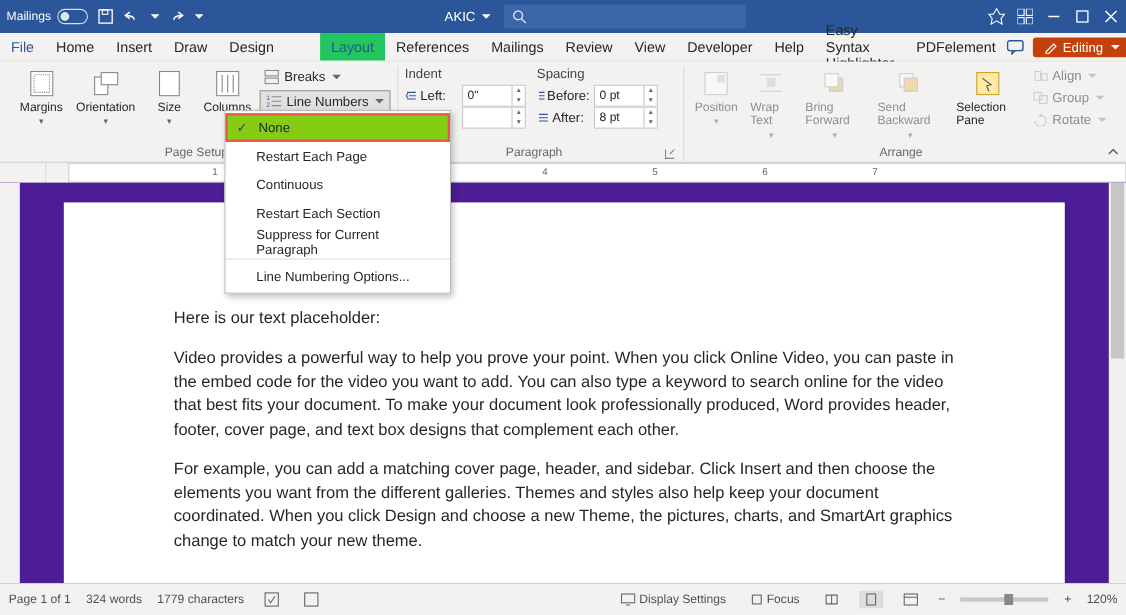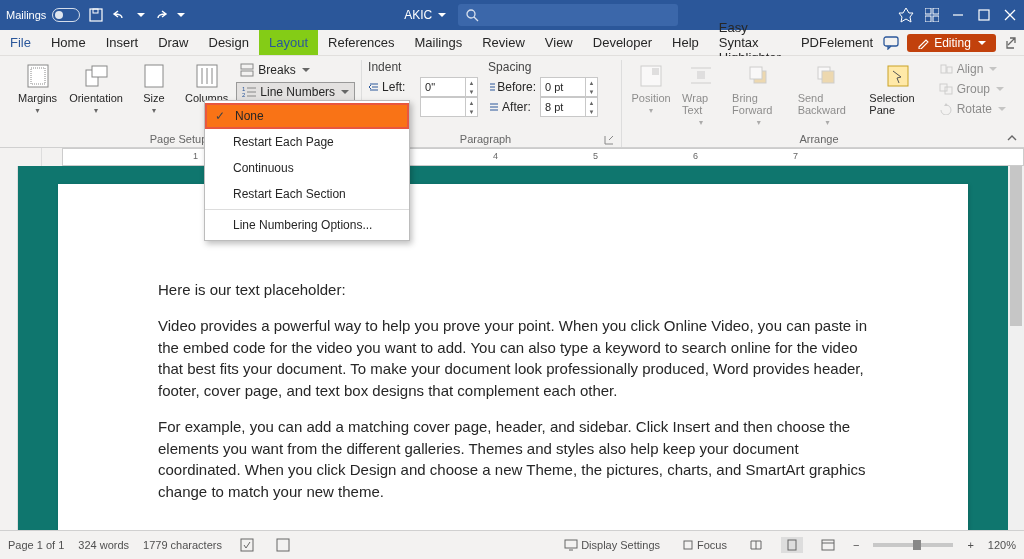--- a/index.html
+++ b/index.html
@@ -11,54 +11,54 @@
 .toggle::after { content:""; position:absolute; width:8px; height:8px; border-radius:50%; background: rgba(255,255,255,0.85); top:2px; left:2px; }
 .tb-icon { width: 16px; height: 16px; display:flex; align-items:center; justify-content:center; }
 .titlebar .center { flex:1; display:flex; align-items:center; justify-content:center; gap: 12px; }
 .docname { display:flex; align-items:center; gap:4px; font-size: 12px; }
 .search-box { width: 220px; height: 22px; background: #3b67aa; border-radius: 3px; display:flex; align-items:center; padding: 0 8px; color:rgba(255,255,255,0.8); }
 .titlebar .right { display:flex; align-items:center; gap:10px; }
 .win-btn { width: 16px; height: 16px; display:flex; align-items:center; justify-content:center; }
 .menubar { height: 26px; background: #f3f2f1; display:flex; align-items:center; padding: 0 0; border-bottom: 1px solid #e1dfdd; }
 .menubar .tab { padding: 0 10px; height: 100%; display:flex; align-items:center; font-size: 13px; cursor:pointer; }
 .menubar .tab.file { color: #2b579a; font-weight: 400; }
-.menubar .tab.active { background: #84cc16; color: #2b579a; }
+.menubar .tab.active { background: #22c55e; color: #2b579a; margin-left: 32px; }
 .menubar .right-tools { margin-left: auto; display:flex; align-items:center; gap:8px; padding-right: 8px; }
 .editing-btn { background:#c2410c; color:#fff; padding: 2px 10px; border-radius:3px; display:flex; align-items:center; gap:5px; font-size:12px; }
 .ribbon { height: 92px; background: #f3f2f1; display:flex; padding: 4px 8px 0 8px; border-bottom: 1px solid #d0d0d0; position: relative; }
 .group { display:flex; flex-direction:column; padding: 0 6px; border-right: 1px solid #ddd; height: 100%; }
 .group .controls { flex:1; display:flex; align-items:flex-start; gap: 4px; }
 .group .label { text-align:center; font-size:11px; color:#666; padding-bottom:2px; }
 .big-btn { display:flex; flex-direction:column; align-items:center; justify-content:flex-start; padding: 2px 4px; gap:2px; font-size:11px; text-align:left; min-width:46px; }
 .big-btn .icn { width: 28px; height: 28px; display:flex; align-items:center; justify-content:center; }
 .big-btn .caret { font-size: 8px; color:#666; }
 .stack { display:flex; flex-direction:column; gap: 2px; }
 .small-btn { display:flex; align-items:center; gap:4px; padding: 2px 4px; font-size:12px; height:20px; }
 .line-numbers-btn { background:#e3e1e0; border:1px solid #999; height:20px; padding: 0 5px; display:flex; align-items:center; gap:4px; }
 .ln-menu { position:absolute; top: 44px; left: 204px; width: 206px; background:#fff; border:1px solid #bcbcbc; box-shadow: 2px 3px 6px rgba(0,0,0,0.25); z-index: 50; padding: 2px 0; }
 .ln-item { height: 26px; display:flex; align-items:center; padding: 0 8px 0 28px; font-size:12px; position:relative; }
-.ln-item.selected { border: 2px solid #e8573f; background: #f97316; }
+.ln-item.selected { border: 2px solid #e8573f; background: #84cc16; }
 .ln-item.selected::before { content:"✓"; position:absolute; left:8px; font-size:12px; color:#444; }
 .ln-menu .sep { height:1px; background:#ddd; margin: 2px 0; }
 .indent-spacing { display:flex; flex-direction:column; gap:0; padding-top:2px; }
 .is-header { display:flex; font-size:12px; color:#444; }
 .is-header span { width: 120px; }
 .spinner-row { display:flex; align-items:center; gap:4px; height:20px; }
 .spinner-row .lbl { width: 48px; font-size:12px; display:flex; align-items:center; gap:2px; }
 .spinner { width: 58px; height: 20px; border:1px solid #c8c8c8; background:#fff; display:flex; align-items:center; padding: 0 4px; font-size:11px; position:relative; }
 .spinner .arrows { position:absolute; right:0; top:0; bottom:0; width:12px; border-left:1px solid #c8c8c8; display:flex; flex-direction:column; }
 .spinner .arrows div { flex:1; display:flex; align-items:center; justify-content:center; font-size:6px; color:#666; }
 .arrange-btn { opacity: 0.5; }
 .align-stack .small-btn { height: 18px; font-size:12px; }
 .ruler-area { height: 18px; background: #f3f2f1; display:flex; }
 .ruler-corner { width: 42px; border-right:1px solid #ddd; }
 .ruler-h { flex:1; position:relative; font-size:9px; color:#666; overflow:hidden; }
 .ruler-h .ticks { position:absolute; left:20px; right:0; top:0; bottom:0; background:#fff; border:1px solid #ccc; }
 .ruler-h .ticks span { position:absolute; top:2px; font-size:9px; }
-.page-bg { position:relative; height: 365px; background:#0f766e; overflow:hidden; }
+.page-bg { position:relative; height: 365px; background:#4c1d95; overflow:hidden; }
 .ruler-v { position:absolute; left:0; top:0; bottom:0; width:18px; background:#f3f2f1; border-right:1px solid #ddd; }
 .scrollbar-v { position:absolute; right:0; top:0; bottom:0; width:16px; background:#f0f0f0; }
 .scrollbar-v .thumb { position:absolute; left:2px; right:2px; top:0; height:160px; background:#c6c6c6; }
 .page { position:absolute; left:58px; top:18px; width:910px; height:500px; background:#fff; box-shadow: 1px 1px 4px rgba(0,0,0,0.15); padding: 95px 100px 30px 100px; font-size: 15px; line-height: 1.45; }
 .page p { margin-bottom: 14px; }
 .statusbar { position:absolute; bottom:0; left:0; right:0; height:24px; background:#f3f2f1; border-top:1px solid #d0d0d0; display:flex; align-items:center; padding: 14px 8px; font-size:11px; color:#505050; gap:14px; }
 .statusbar .spacer { flex:1; }
 .statusbar .sb-icon { padding: 0 4px; display:flex; align-items:center; gap:3px; }
 .zoom-slider { width:80px; height:4px; background:#c8c8c8; position:relative; }
 .zoom-slider::after { content:""; position:absolute; top:-3px; left:50%; width:8px; height:10px; background:#888; }
@@ -429,20 +429,21 @@
       <svg width="12" height="10">
         <path d="M2 7 L6 3 L10 7" fill="none" stroke="#666" stroke-width="1.4"></path>
       </svg>
     </div>
 
   <div class="ln-menu">
     <div class="ln-item selected underlined-first">None</div>
     <div class="ln-item underlined-first">Restart Each Page</div>
     <div class="ln-item underlined-first">Continuous</div>
     <div class="ln-item">Restart Each Section</div>
+    <div class="ln-item underlined-first">Suppress for Current Paragraph</div>
     <div class="sep"></div>
     <div class="ln-item underlined-first">Line Numbering Options...</div>
   </div>
 </div>
 
 <div class="ruler-area">
   <div class="ruler-corner"></div>
   <div class="ruler-h">
     <div class="ticks">
       <span style="left:130px">1</span>

